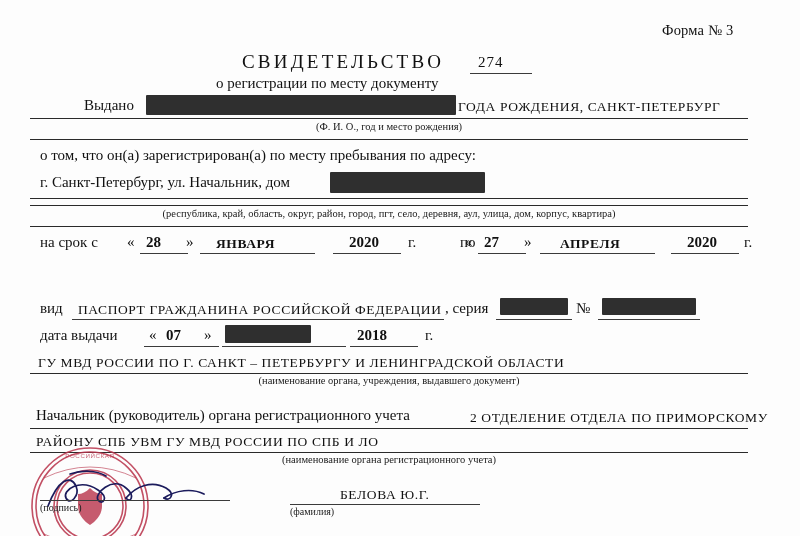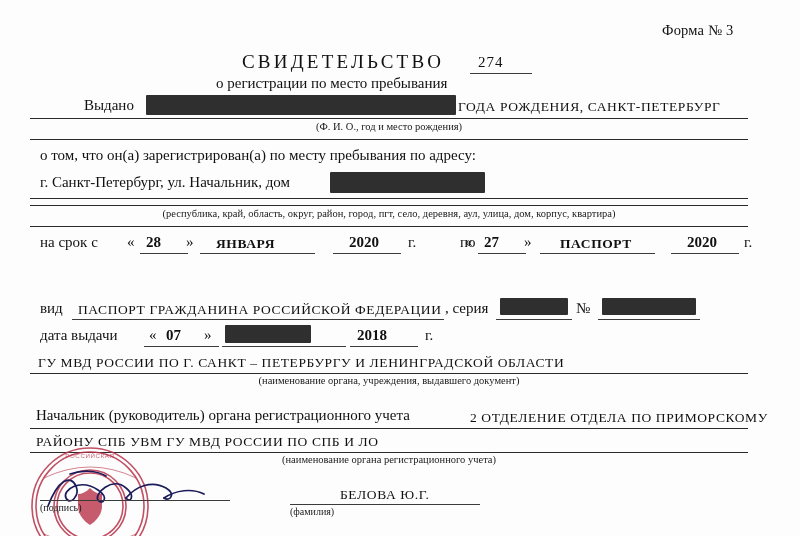--- a/index.html
+++ b/index.html
@@ -86,21 +86,21 @@
 
 <div id="page">
 
   <div class="abs form-no" style="left:662px; top:22px;">Форма № 3</div>
 
   <div class="abs title-main" style="left:242px; top:51px;">СВИДЕТЕЛЬСТВО</div>
 
   <div class="abs handwritten-num" style="left:478px; top:54px;">274</div>
   <div class="abs rule-thin" style="left:470px; top:73px; width:62px;"></div>
 
-  <div class="abs title-sub" style="left:216px; top:75px;">о регистрации по место пребывания</div>
+  <div class="abs title-sub" style="left:216px; top:75px;">о регистрации по месту документу</div>
 
   <div class="abs body-txt" style="left:84px; top:97px;">Выдано</div>
 
   <div class="abs redact" style="left:146px; top:95px; width:310px; height:20px;"></div>
 
   <div class="abs small-caps-txt" style="left:458px; top:99px;">ГОДА РОЖДЕНИЯ, САНКТ-ПЕТЕРБУРГ</div>
 
   <div class="abs rule" style="left:30px; top:118px; width:718px;"></div>
 
   <div class="abs caption" style="left:30px; top:121px; width:718px;">(Ф. И. О., год и место рождения)</div>
@@ -144,21 +144,21 @@
   <div class="abs body-txt" style="left:460px; top:234px;">по</div>
 
   <div class="abs body-txt" style="left:465px; top:234px;">«</div>
 
   <div class="abs body-txt" style="left:484px; top:234px; font-weight:bold;">27</div>
 
   <div class="abs body-txt" style="left:524px; top:234px;">»</div>
 
   <div class="abs rule-thin" style="left:478px; top:253px; width:48px;"></div>
 
-  <div class="abs small-caps-txt" style="left:560px; top:236px; font-weight:bold;">ПАСПОРТ</div>
+  <div class="abs small-caps-txt" style="left:560px; top:236px; font-weight:bold;">АПРЕЛЯ</div>
 
   <div class="abs rule-thin" style="left:540px; top:253px; width:115px;"></div>
 
   <div class="abs body-txt" style="left:687px; top:234px; font-weight:bold;">2020</div>
 
   <div class="abs rule-thin" style="left:671px; top:253px; width:68px;"></div>
 
   <div class="abs body-txt" style="left:744px; top:234px;">г.</div>
 
 

